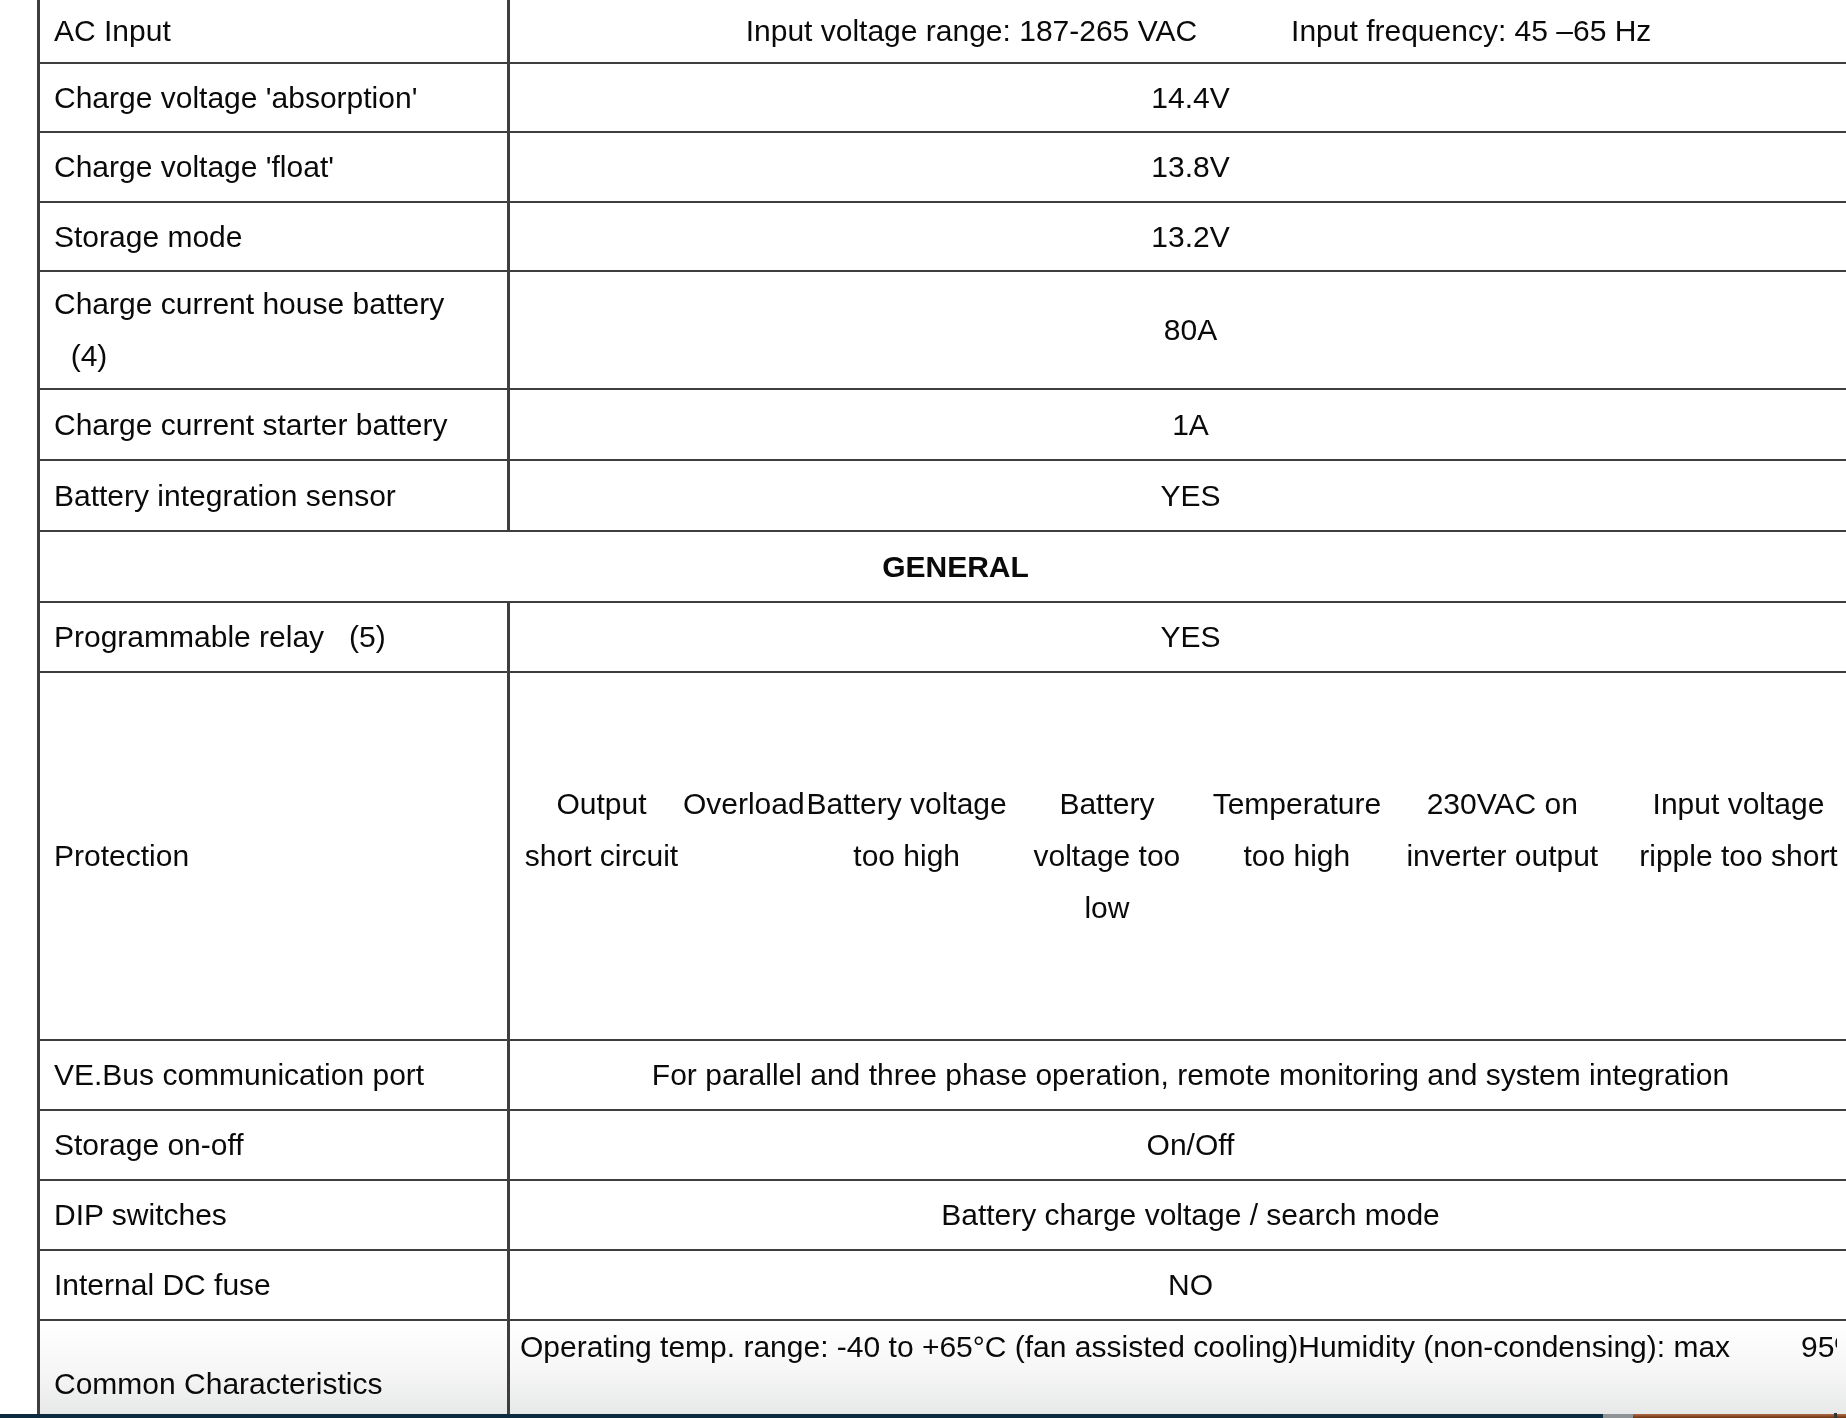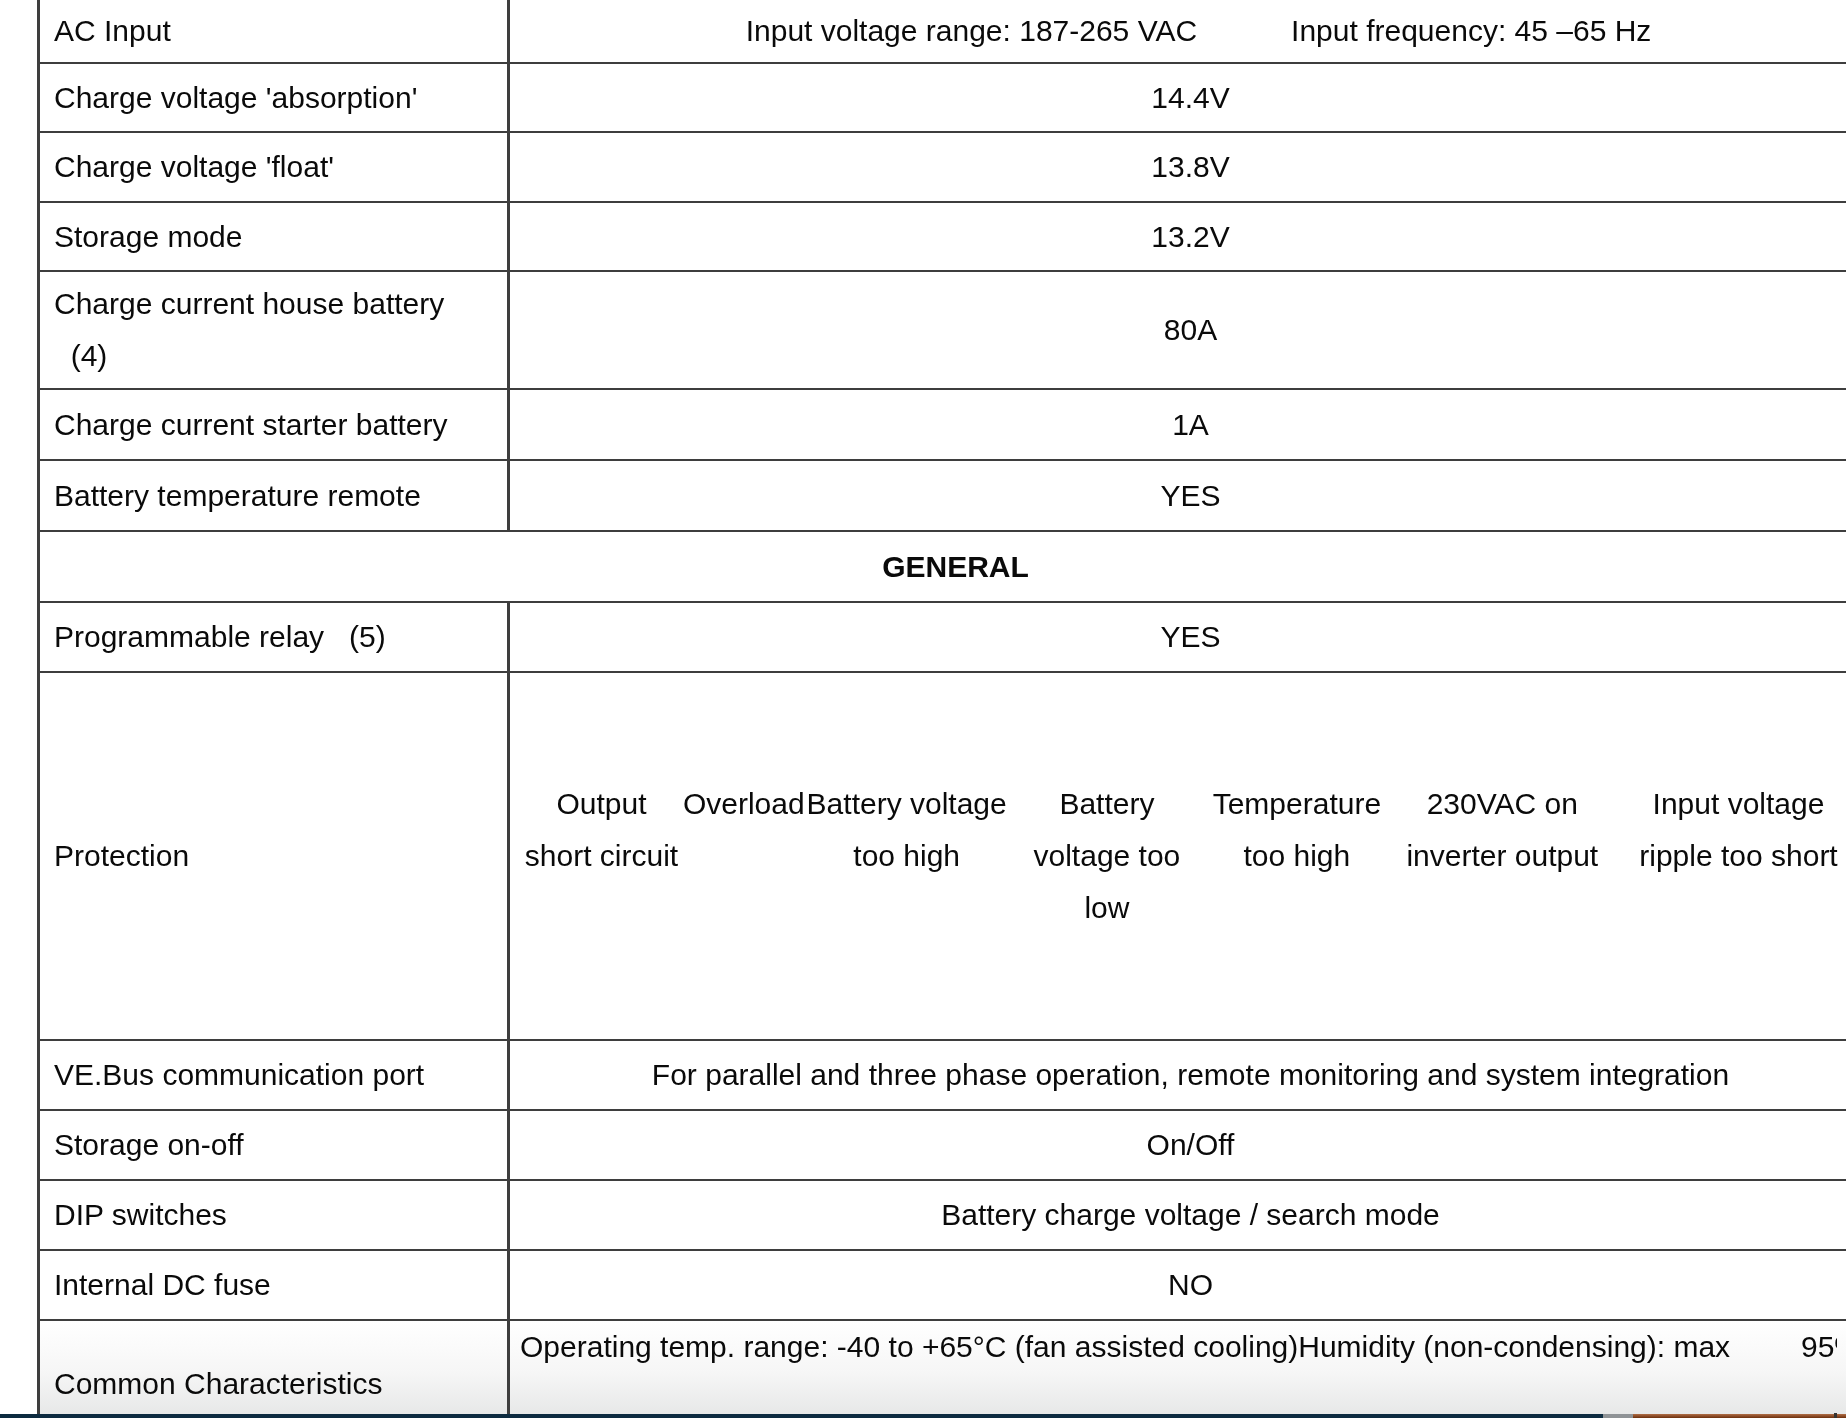--- a/index.html
+++ b/index.html
@@ -102,21 +102,21 @@
   (4)</div>
       <div class="cell-value">80A</div>
     </div>
 
     <div class="row" style="height:71px">
       <div class="cell-label">Charge current starter battery</div>
       <div class="cell-value">1A</div>
     </div>
 
     <div class="row" style="height:71px">
-      <div class="cell-label">Battery temperature remote</div>
+      <div class="cell-label">Battery integration sensor</div>
       <div class="cell-value">YES</div>
     </div>
 
     <div class="row row-section" style="height:71px">
       <div class="cell-section">GENERAL</div>
     </div>
 
     <div class="row" style="height:70px">
       <div class="cell-label">Programmable relay   (5)</div>
       <div class="cell-value">YES</div>

